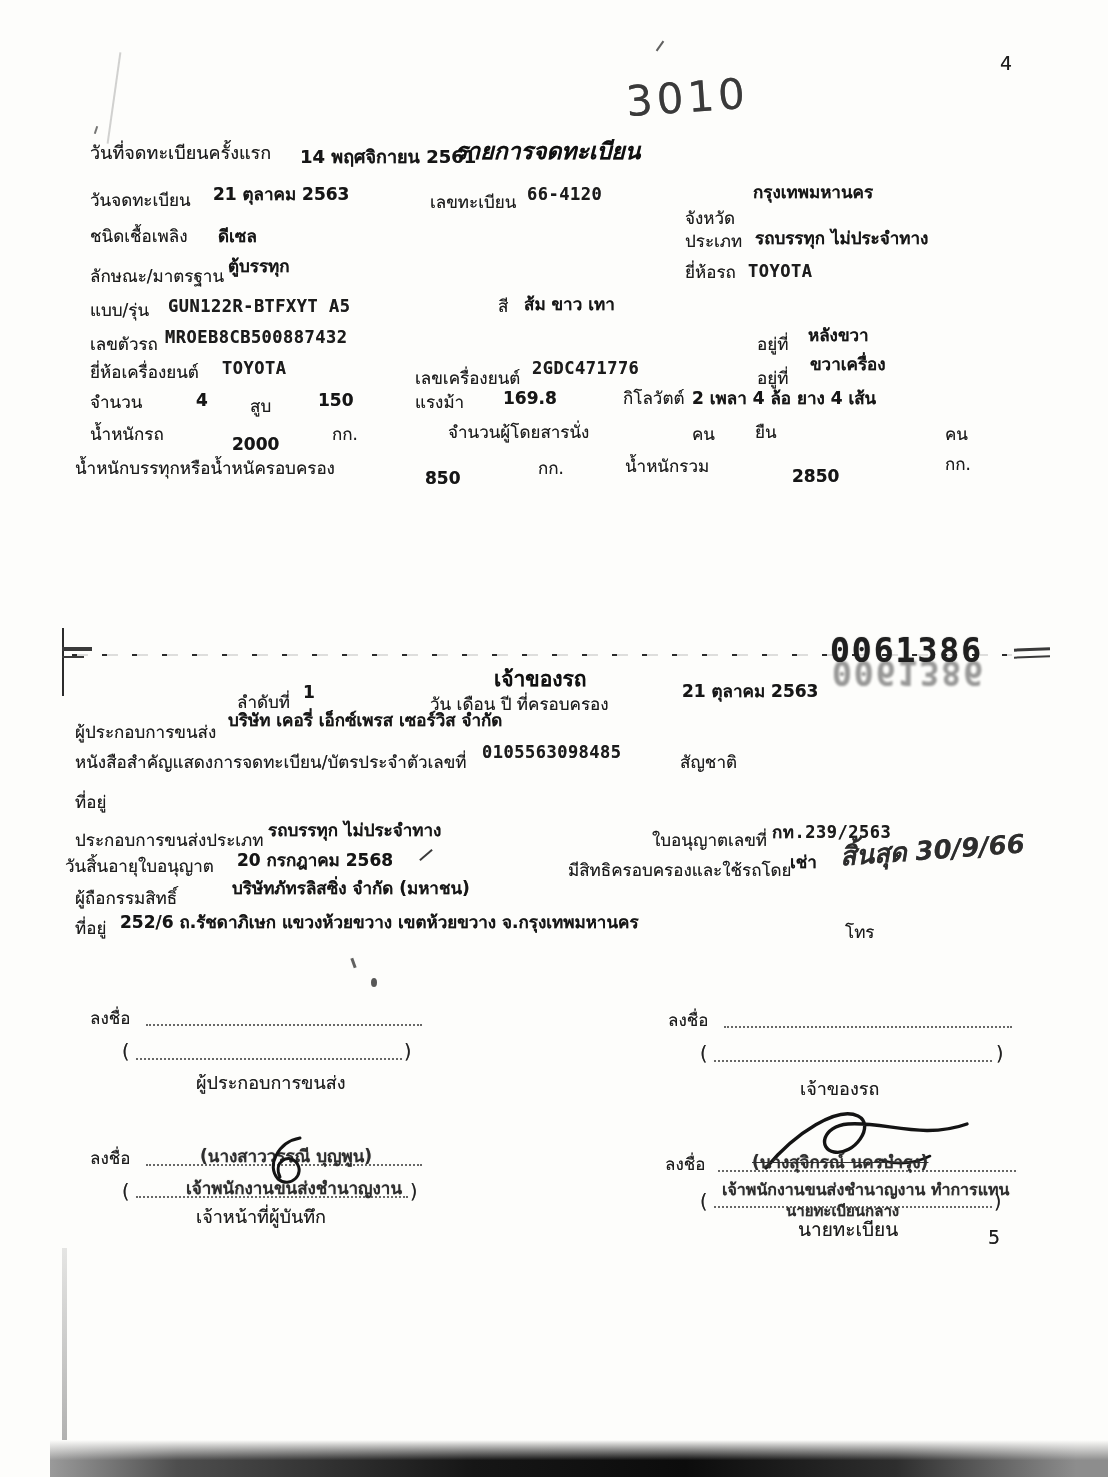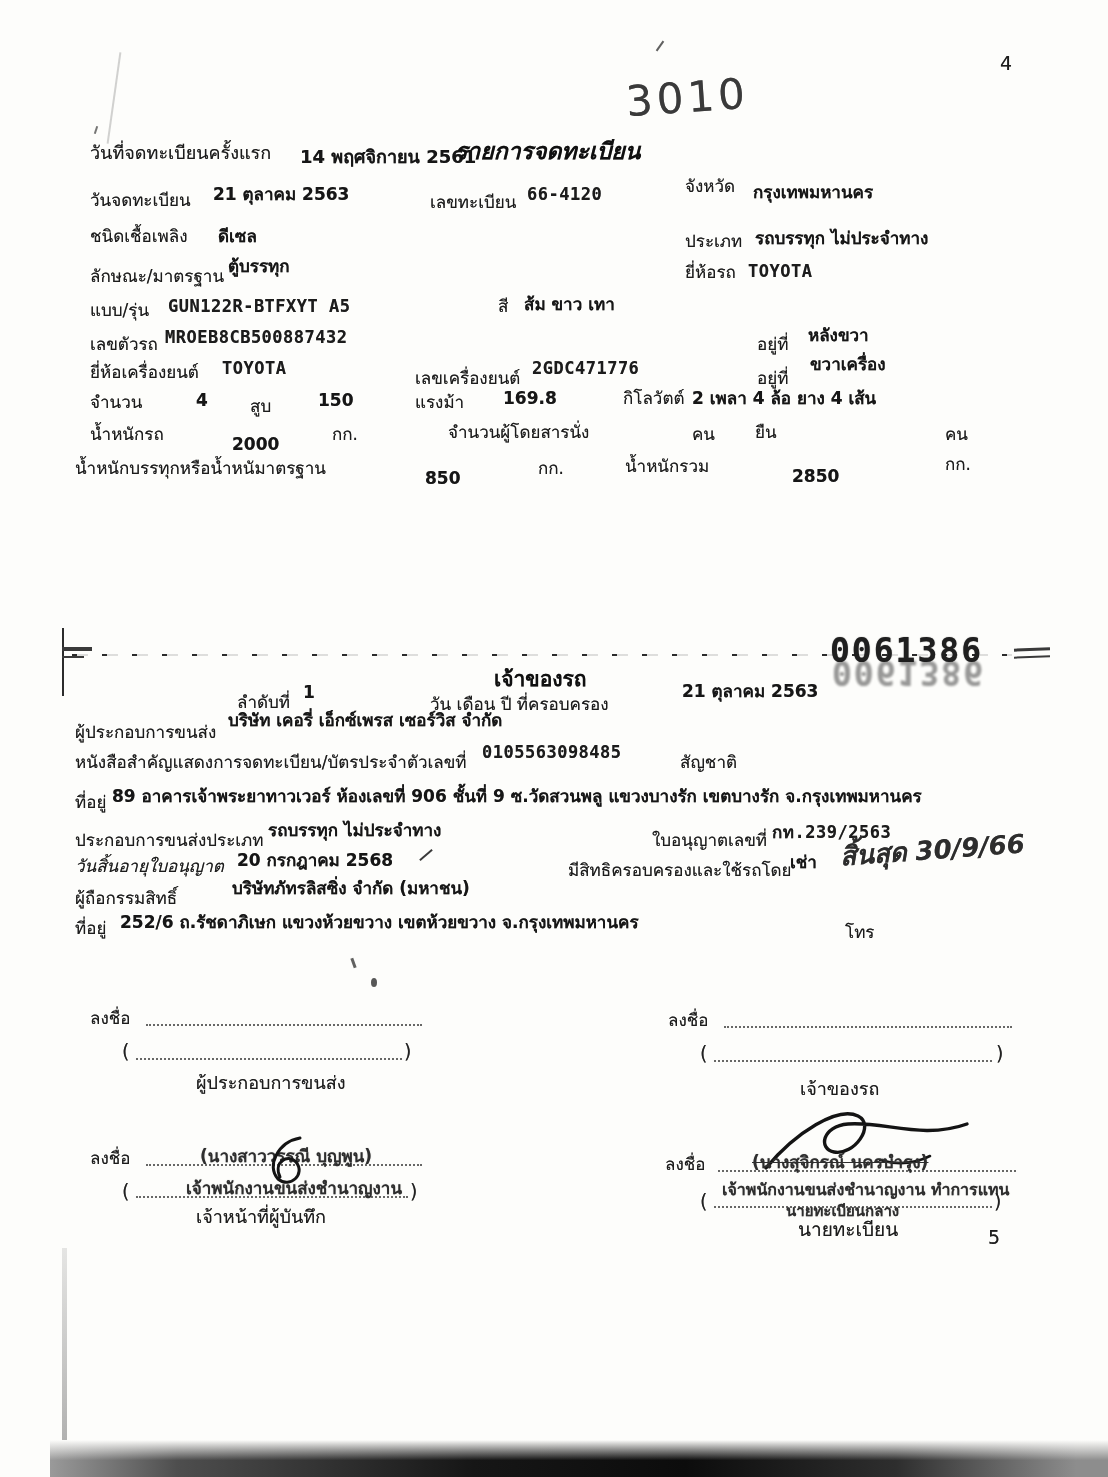--- a/index.html
+++ b/index.html
@@ -69,21 +69,21 @@
   <span class="t hand" style="left:626px;top:72px;font-size:42px;letter-spacing:4px;transform:rotate(-4deg);font-weight:400;color:#3a3a3a;">3010</span>
 
   <span class="t" style="left:90px;top:142px;font-size:18px;">วันที่จดทะเบียนครั้งแรก</span>
   <span class="t val" style="left:300px;top:146px;font-size:18px;">14 พฤศจิกายน 2561</span>
   <span class="t head" style="left:455px;top:137px;font-style:italic;">รายการจดทะเบียน</span>
 
   <span class="t" style="left:90px;top:190px;">วันจดทะเบียน</span>
   <span class="t val" style="left:213px;top:184px;">21 ตุลาคม 2563</span>
   <span class="t" style="left:430px;top:192px;">เลขทะเบียน</span>
   <span class="t mono" style="left:527px;top:184px;">66-4120</span>
-  <span class="t" style="left:685px;top:176px;">จังหวัด</span>
+  <span class="t" style="left:685px;top:208px;">จังหวัด</span>
   <span class="t val" style="left:753px;top:182px;">กรุงเทพมหานคร</span>
 
   <span class="t" style="left:90px;top:226px;">ชนิดเชื้อเพลิง</span>
   <span class="t val" style="left:218px;top:226px;">ดีเซล</span>
   <span class="t" style="left:685px;top:232px;font-family:Liberation Mono, monospace;">ประเภท</span>
   <span class="t val" style="left:755px;top:228px;">รถบรรทุก ไม่ประจำทาง</span>
 
   <span class="t" style="left:90px;top:266px;">ลักษณะ/มาตรฐาน</span>
   <span class="t val" style="left:228px;top:256px;">ตู้บรรทุก</span>
   <span class="t" style="left:685px;top:262px;">ยี่ห้อรถ</span>
@@ -116,21 +116,21 @@
   <span class="t val" style="left:692px;top:388px;">2 เพลา 4 ล้อ ยาง 4 เส้น</span>
 
   <span class="t" style="left:90px;top:424px;">น้ำหนักรถ</span>
   <span class="t val" style="left:232px;top:434px;">2000</span>
   <span class="t" style="left:332px;top:424px;">กก.</span>
   <span class="t" style="left:448px;top:422px;">จำนวนผู้โดยสารนั่ง</span>
   <span class="t" style="left:692px;top:424px;">คน</span>
   <span class="t" style="left:755px;top:422px;">ยืน</span>
   <span class="t" style="left:945px;top:424px;">คน</span>
 
-  <span class="t" style="left:75px;top:458px;">น้ำหนักบรรทุกหรือน้ำหนัมาตรฐาน</span>
+  <span class="t" style="left:75px;top:458px;">น้ำหนักบรรทุกหรือน้ำหนัครอบครอง</span>
   <span class="t val" style="left:425px;top:468px;">850</span>
   <span class="t" style="left:538px;top:458px;">กก.</span>
   <span class="t" style="left:625px;top:456px;">น้ำหนักรวม</span>
   <span class="t val" style="left:792px;top:466px;">2850</span>
   <span class="t" style="left:945px;top:454px;">กก.</span>
 
   <div class="bracket-v"></div>
   <div class="mark" style="left:62px;top:647px;width:30px;height:4px;"></div>
   <div class="mark" style="left:62px;top:656px;width:22px;height:2px;"></div>
   <div class="dashrule" style="left:72px;top:654px;width:940px;"></div>
@@ -146,28 +146,27 @@
   <span class="t val" style="left:682px;top:681px;">21 ตุลาคม 2563</span>
 
   <span class="t" style="left:75px;top:722px;">ผู้ประกอบการขนส่ง</span>
   <span class="t val" style="left:228px;top:710px;">บริษัท เคอรี่ เอ็กซ์เพรส เซอร์วิส จำกัด</span>
 
   <span class="t" style="left:75px;top:752px;">หนังสือสำคัญแสดงการจดทะเบียน/บัตรประจำตัวเลขที่</span>
   <span class="t mono" style="left:482px;top:742px;">0105563098485</span>
   <span class="t" style="left:680px;top:752px;">สัญชาติ</span>
 
   <span class="t" style="left:75px;top:792px;">ที่อยู่</span>
-  <span class="t val" style="left:112px;top:786px;">89 อาคารเจ้าพระยาทาวเวอร์ ห้องเลขที่ 906 ชั้นที่ 9 ซ.วัดสวนพลู แขวงบางรัก เขตบางรัก จ.กรุงเทพมหานคร</span>
 
   <span class="t" style="left:75px;top:830px;">ประกอบการขนส่งประเภท</span>
   <span class="t val" style="left:268px;top:820px;">รถบรรทุก ไม่ประจำทาง</span>
   <span class="t" style="left:652px;top:830px;">ใบอนุญาตเลขที่</span>
   <span class="t mono" style="left:772px;top:822px;">กท.239/2563</span>
 
-  <span class="t" style="left:75px;top:856px;font-style:italic;">วันสิ้นอายุใบอนุญาต</span>
+  <span class="t" style="left:65px;top:856px;">วันสิ้นอายุใบอนุญาต</span>
   <span class="t val" style="left:237px;top:850px;">20 กรกฎาคม 2568</span>
   <div class="mark" style="left:418px;top:854px;width:16px;height:2px;transform:rotate(-40deg);"></div>
   <span class="t" style="left:568px;top:860px;">มีสิทธิครอบครองและใช้รถโดย</span>
   <span class="t val" style="left:790px;top:852px;">เช่า</span>
   <span class="t hand" style="left:840px;top:834px;font-size:26px;font-style:italic;transform:rotate(-4deg);font-weight:700;">สิ้นสุด 30/9/66</span>
 
   <span class="t" style="left:75px;top:888px;">ผู้ถือกรรมสิทธิ์</span>
   <span class="t val" style="left:232px;top:878px;">บริษัทภัทรลิสซิ่ง จำกัด (มหาชน)</span>
 
   <span class="t" style="left:75px;top:918px;">ที่อยู่</span>

